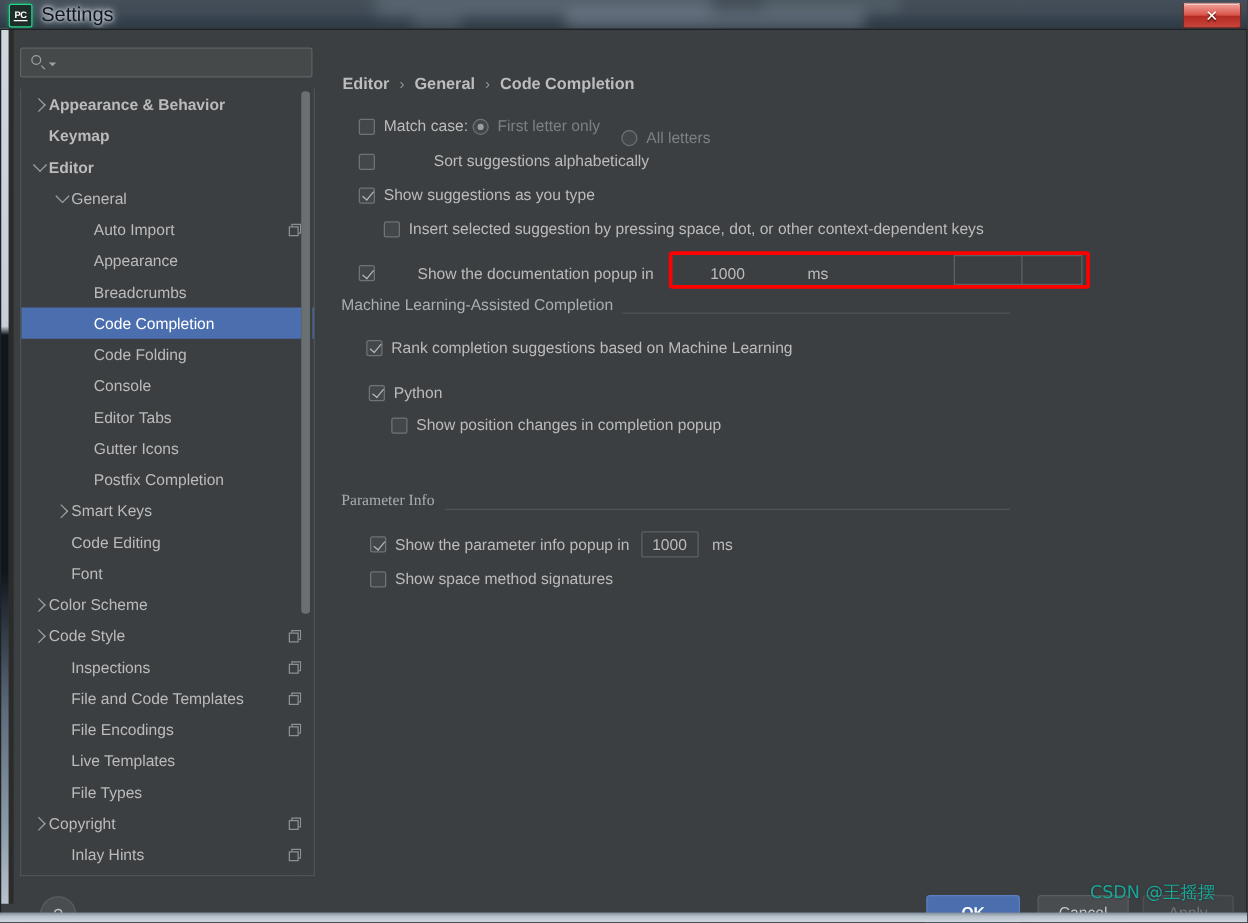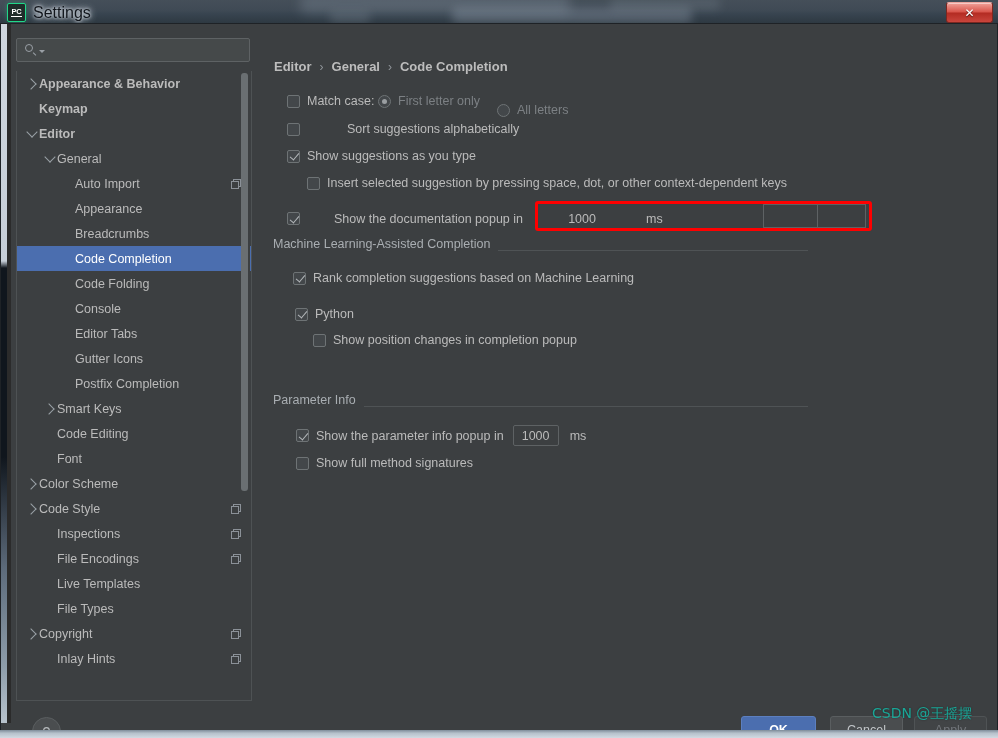--- a/index.html
+++ b/index.html
@@ -302,20 +302,28 @@
           <div class="tree-row" style="padding-left: 26px;">
             <span class="tw"></span>
             <span class="lbl">Inspections</span>
             <span class="copy-icon">
               <span class="r1"></span>
               <span class="r2"></span>
             </span>
           </div>
           <div class="tree-row" style="padding-left: 26px;">
             <span class="tw"></span>
+            <span class="lbl">File and Code Templates</span>
+            <span class="copy-icon">
+              <span class="r1"></span>
+              <span class="r2"></span>
+            </span>
+          </div>
+          <div class="tree-row" style="padding-left: 26px;">
+            <span class="tw"></span>
             <span class="lbl">File Encodings</span>
             <span class="copy-icon">
               <span class="r1"></span>
               <span class="r2"></span>
             </span>
           </div>
           <div class="tree-row" style="padding-left: 26px;">
             <span class="tw"></span>
             <span class="lbl">Live Templates</span>
           </div>
@@ -406,33 +414,33 @@
       </div>
       <div class="row" style="left:32px;top:272px;margin-top:12px;">
         <span class="cb checked"></span>
         <span>Python</span>
       </div>
       <div class="row" style="left:50px;top:310px;">
         <span class="cb"></span>
         <span>Show position changes in completion popup</span>
       </div>
 
-      <div class="sec-head" style="left:10px;top:370px;">
+      <div class="sec-head" style="left:10px;top:370px;font-family:Liberation Serif, serif;">
         <span>Parameter Info</span>
         <span class="line"></span>
       </div>
       <div class="row" style="left:33px;top:402px;">
         <span class="cb checked"></span>
         <span>Show the parameter info popup in</span>
         <input class="numfield" style="margin-left: 9px;" type="text" value="1000">
         <span style="margin-left:11px;">ms</span>
       </div>
       <div class="row" style="left:33px;top:433px;">
         <span class="cb"></span>
-        <span>Show full method signatures</span>
+        <span>Show space method signatures</span>
       </div>
 
     </div>
 
     <div class="footer">
       <div class="help-btn">?</div>
       <div class="btn btn-ok">OK</div>
       <div class="btn btn-cancel">Cancel</div>
       <div class="btn btn-apply">Apply</div>
     </div>

